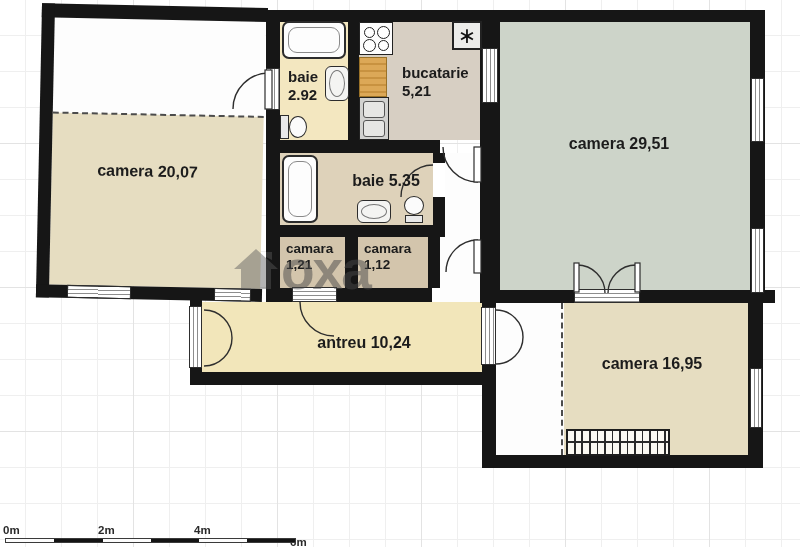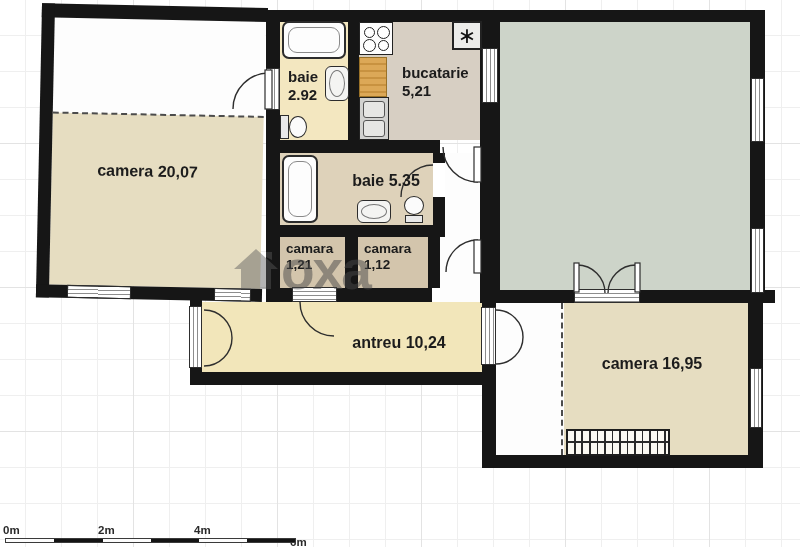--- a/index.html
+++ b/index.html
@@ -173,30 +173,31 @@
   </svg>
 
   <div class="lbl2" style="left:288px;top:68px;">
     <span class="lbl-line">baie</span>
     <span class="area lbl-line">2.92</span>
   </div>
   <div class="lbl2" style="left:402px;top:64px;">
     <span class="lbl-line">bucatarie</span>
     <span class="area lbl-line">5,21</span>
   </div>
+  <div class="lbl" style="left:619px;top:144px;">camera 29,51</div>
   <div class="lbl" style="left:362px;top:181px;margin-left:24px;">baie 5.35</div>
   <div class="lbl2 small" style="left:286px;top:239px;">
     <span class="lbl-line">camara</span>
     <span class="area lbl-line">1,21</span>
   </div>
   <div class="lbl2 small" style="left:364px;top:239px;">
     <span class="lbl-line">camara</span>
     <span class="area lbl-line">1,12</span>
   </div>
-  <div class="lbl" style="left:364px;top:343px;margin-left:35px;">antreu 10,24</div>
+  <div class="lbl" style="left:364px;top:343px;">antreu 10,24</div>
   <div class="lbl" style="left:652px;top:364px;">camera 16,95</div>
 
   <div class="wm">
     <svg width="46" height="42" viewBox="0 0 46 42">
       <path d="M23 1 L45 21 L38 21 L38 41 L8 41 L8 21 L1 21 Z M33 4 L39 4 L39 12 L33 9 Z" fill="#5a5a5a"></path>
     </svg>
     <span class="p1">oxa</span>
   </div>
 
   <div class="scale" style="left:0;top:524px;width:320px;height:22px;text-decoration:underline;">

